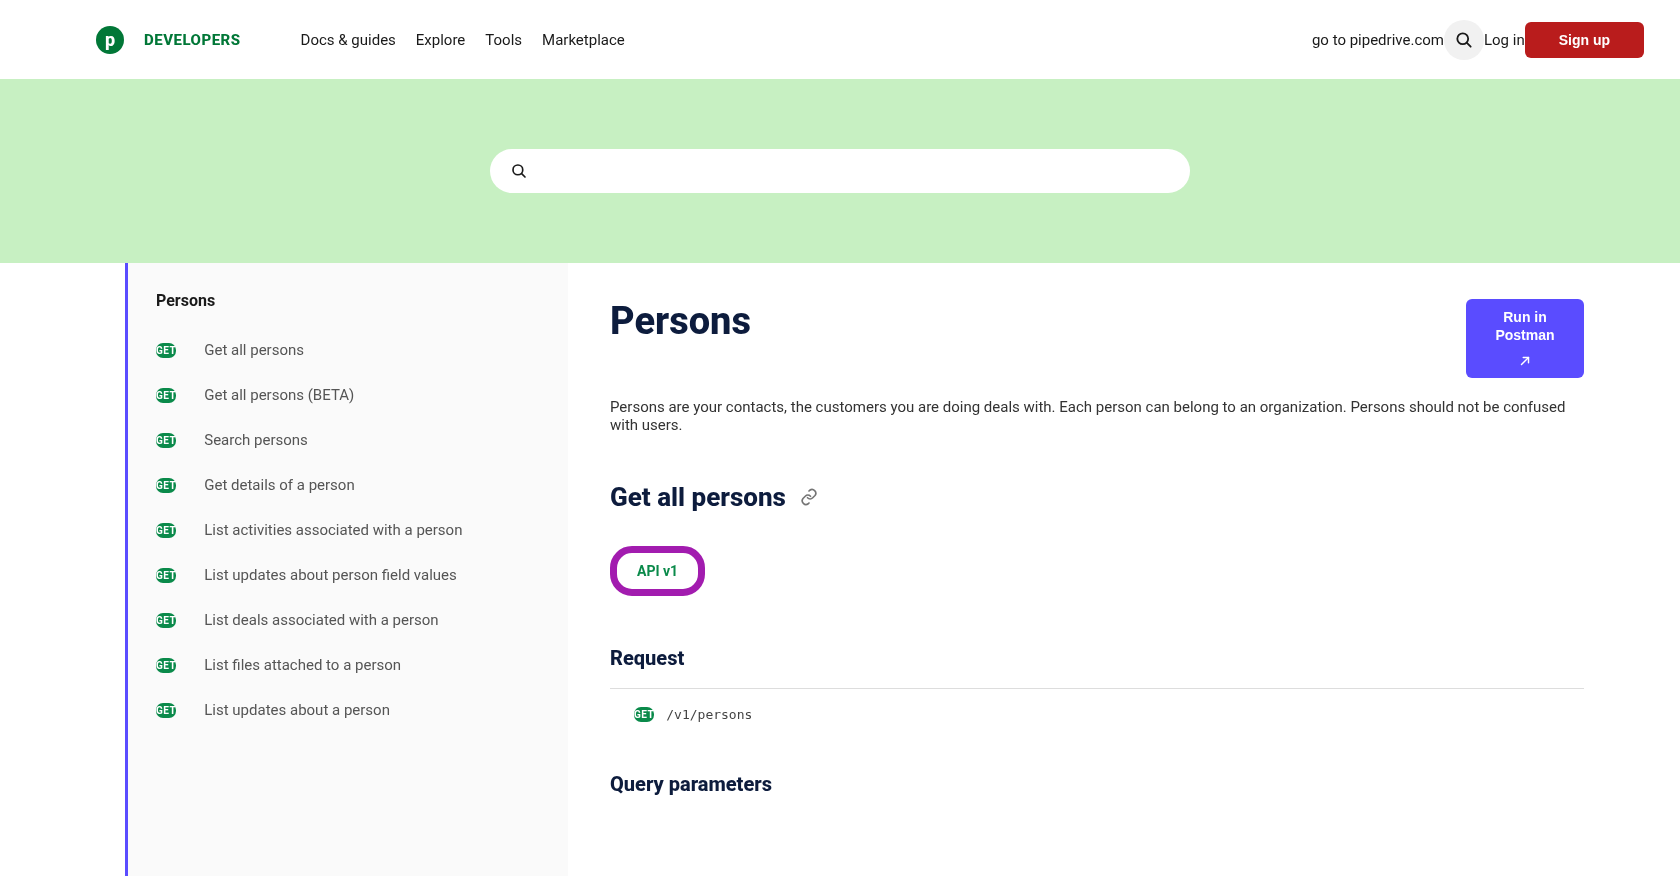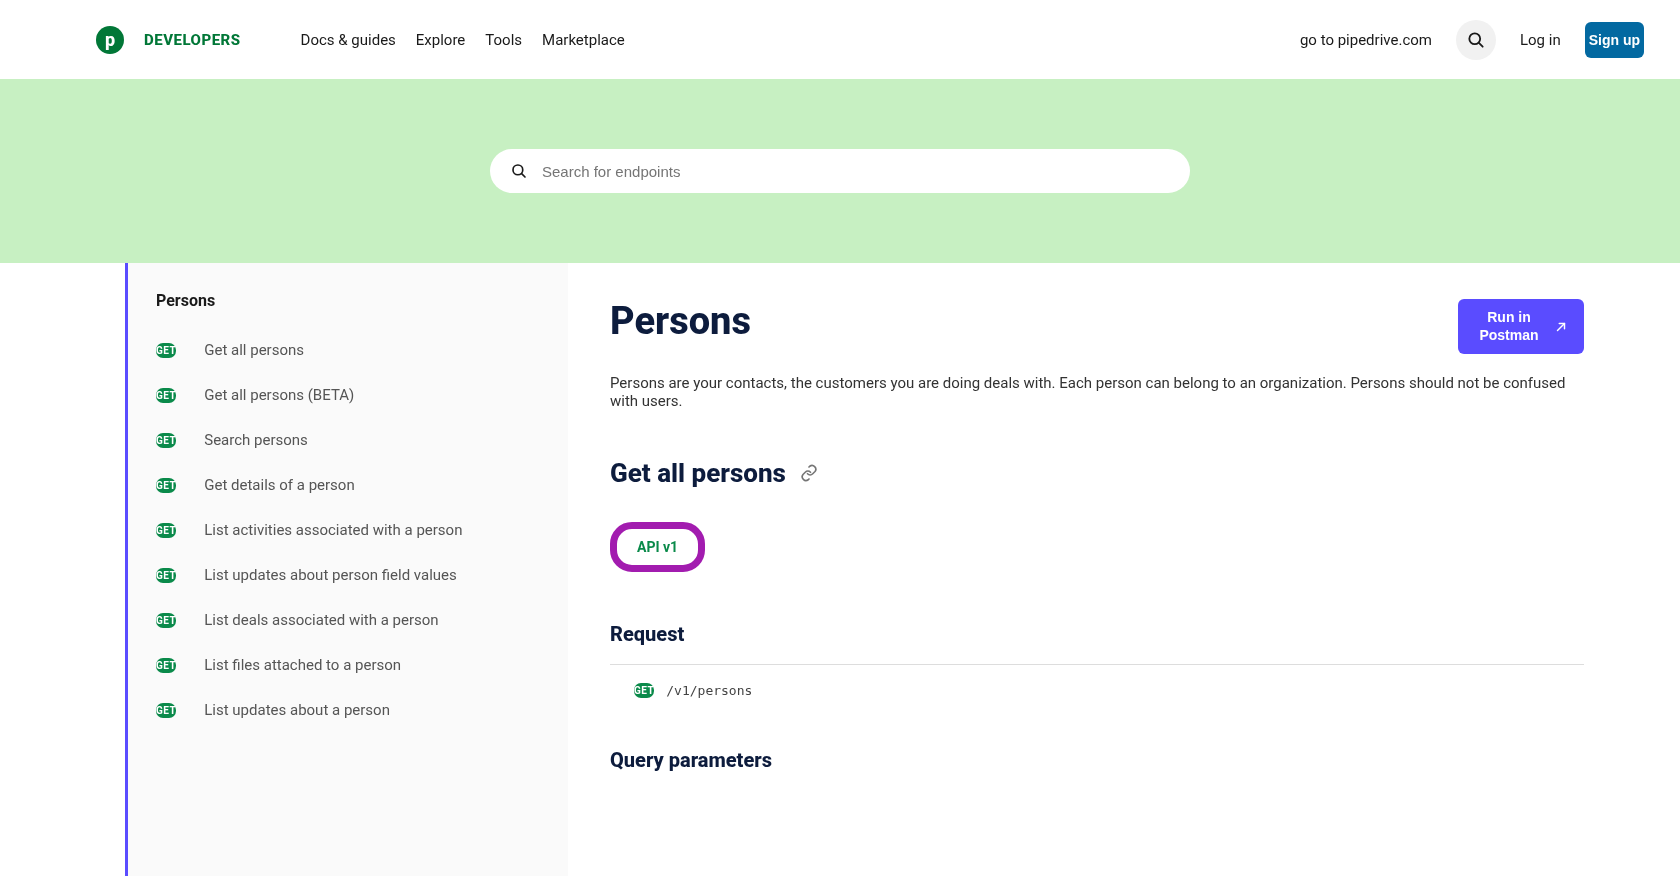--- a/index.html
+++ b/index.html
@@ -15,29 +15,29 @@
   }
   .brand { display: flex; align-items: center; gap: 12px; }
   .brand-logo {
     width: 28px; height: 28px; border-radius: 50%;
     background: #017737; display: flex; align-items: center; justify-content: center;
     color: #fff; font-weight: 800; font-size: 18px;
   }
   .brand-text { font-weight: 800; letter-spacing: 0.5px; color: #017737; font-size: 15px; padding-left: 8px; }
   .nav-links { display: flex; gap: 20px; margin-left: 60px; }
   .nav-links a { color: #1a1a1a; text-decoration: none; font-size: 15px; }
-  .nav-right { margin-left: auto; display: flex; align-items: center; gap: 24px; }
+  .nav-right { margin-left: auto; display: flex; align-items: center; }
   .nav-right a.plain { color: #1a1a1a; text-decoration: none; font-size: 15px; }
   .search-circle {
     width: 40px; height: 40px; border-radius: 50%; background: #f1f1f1;
     display: flex; align-items: center; justify-content: center; cursor: pointer;
   }
   .btn-signup {
-    background: #0369a1; color: #fff; border: none; border-radius: 6px;
-    padding: 10px 4px; font-size: 14px; font-weight: 600; cursor: pointer;
+    background: #b91c1c; color: #fff; border: none; border-radius: 6px;
+    padding: 10px 34px; font-size: 14px; font-weight: 600; cursor: pointer;
   }
 
   
   .hero {
     background: #c7f0c2;
     height: 184px;
     display: flex; align-items: center; justify-content: center;
   }
   .hero-search {
     width: 700px; height: 44px; background: #fff; border-radius: 22px;
@@ -68,23 +68,23 @@
     flex-shrink: 0; margin-top: 3px;
   }
   .sidebar li .label { color: #555; font-size: 15px; line-height: 1.4; }
 
   
   .main { flex: 1; padding: 36px 96px 0 42px; }
   .page-head { display: flex; align-items: flex-start; justify-content: space-between; }
   .page-title { font-size: 38px; font-weight: 800; color: #0d1c3d; }
   .postman-btn {
     background: #5a4cff; color: #fff; border: none; border-radius: 6px;
-    padding: 10px 16px; font-size: 14px; font-weight: 600;
+    padding: 10px 24px; font-size: 14px; font-weight: 600;
     display: flex; align-items: center; gap: 10px; cursor: pointer;
-    line-height: 1.25; text-align: center;
+    line-height: 1.25; text-align: center; flex-direction: column;
   }
   .postman-btn span:first-child { max-width: 70px; }
   .page-desc { margin-top: 20px; font-size: 15px; color: #333; }
 
   .section-title {
     display: flex; align-items: center; gap: 14px;
     font-size: 26px; font-weight: 800; color: #0d1c3d; margin-top: 48px;
   }
   .link-icon { width: 18px; height: 18px; opacity: 0.6; }
   .section-desc { margin-top: 22px; font-size: 15px; color: #333; }
@@ -129,21 +129,20 @@
     <button class="btn-signup">Sign up</button>
   </div>
 </header>
 
 <section class="hero">
   <div class="hero-search">
     <svg class="stroke-icon" width="18" height="18" viewBox="0 0 24 24">
         <circle cx="10.5" cy="10.5" r="6.5"></circle>
         <line x1="20" y1="20" x2="15.5" y2="15.5"></line>
       </svg>
-    <input type="text" placeholder="Search for endpoints" style="">
   </div>
 </section>
 
 <div class="body-wrap">
 
   <aside class="sidebar">
     <div class="sidebar-group-title">Persons</div>
     <ul>
       <li>
           <span class="method-badge">GET</span>

